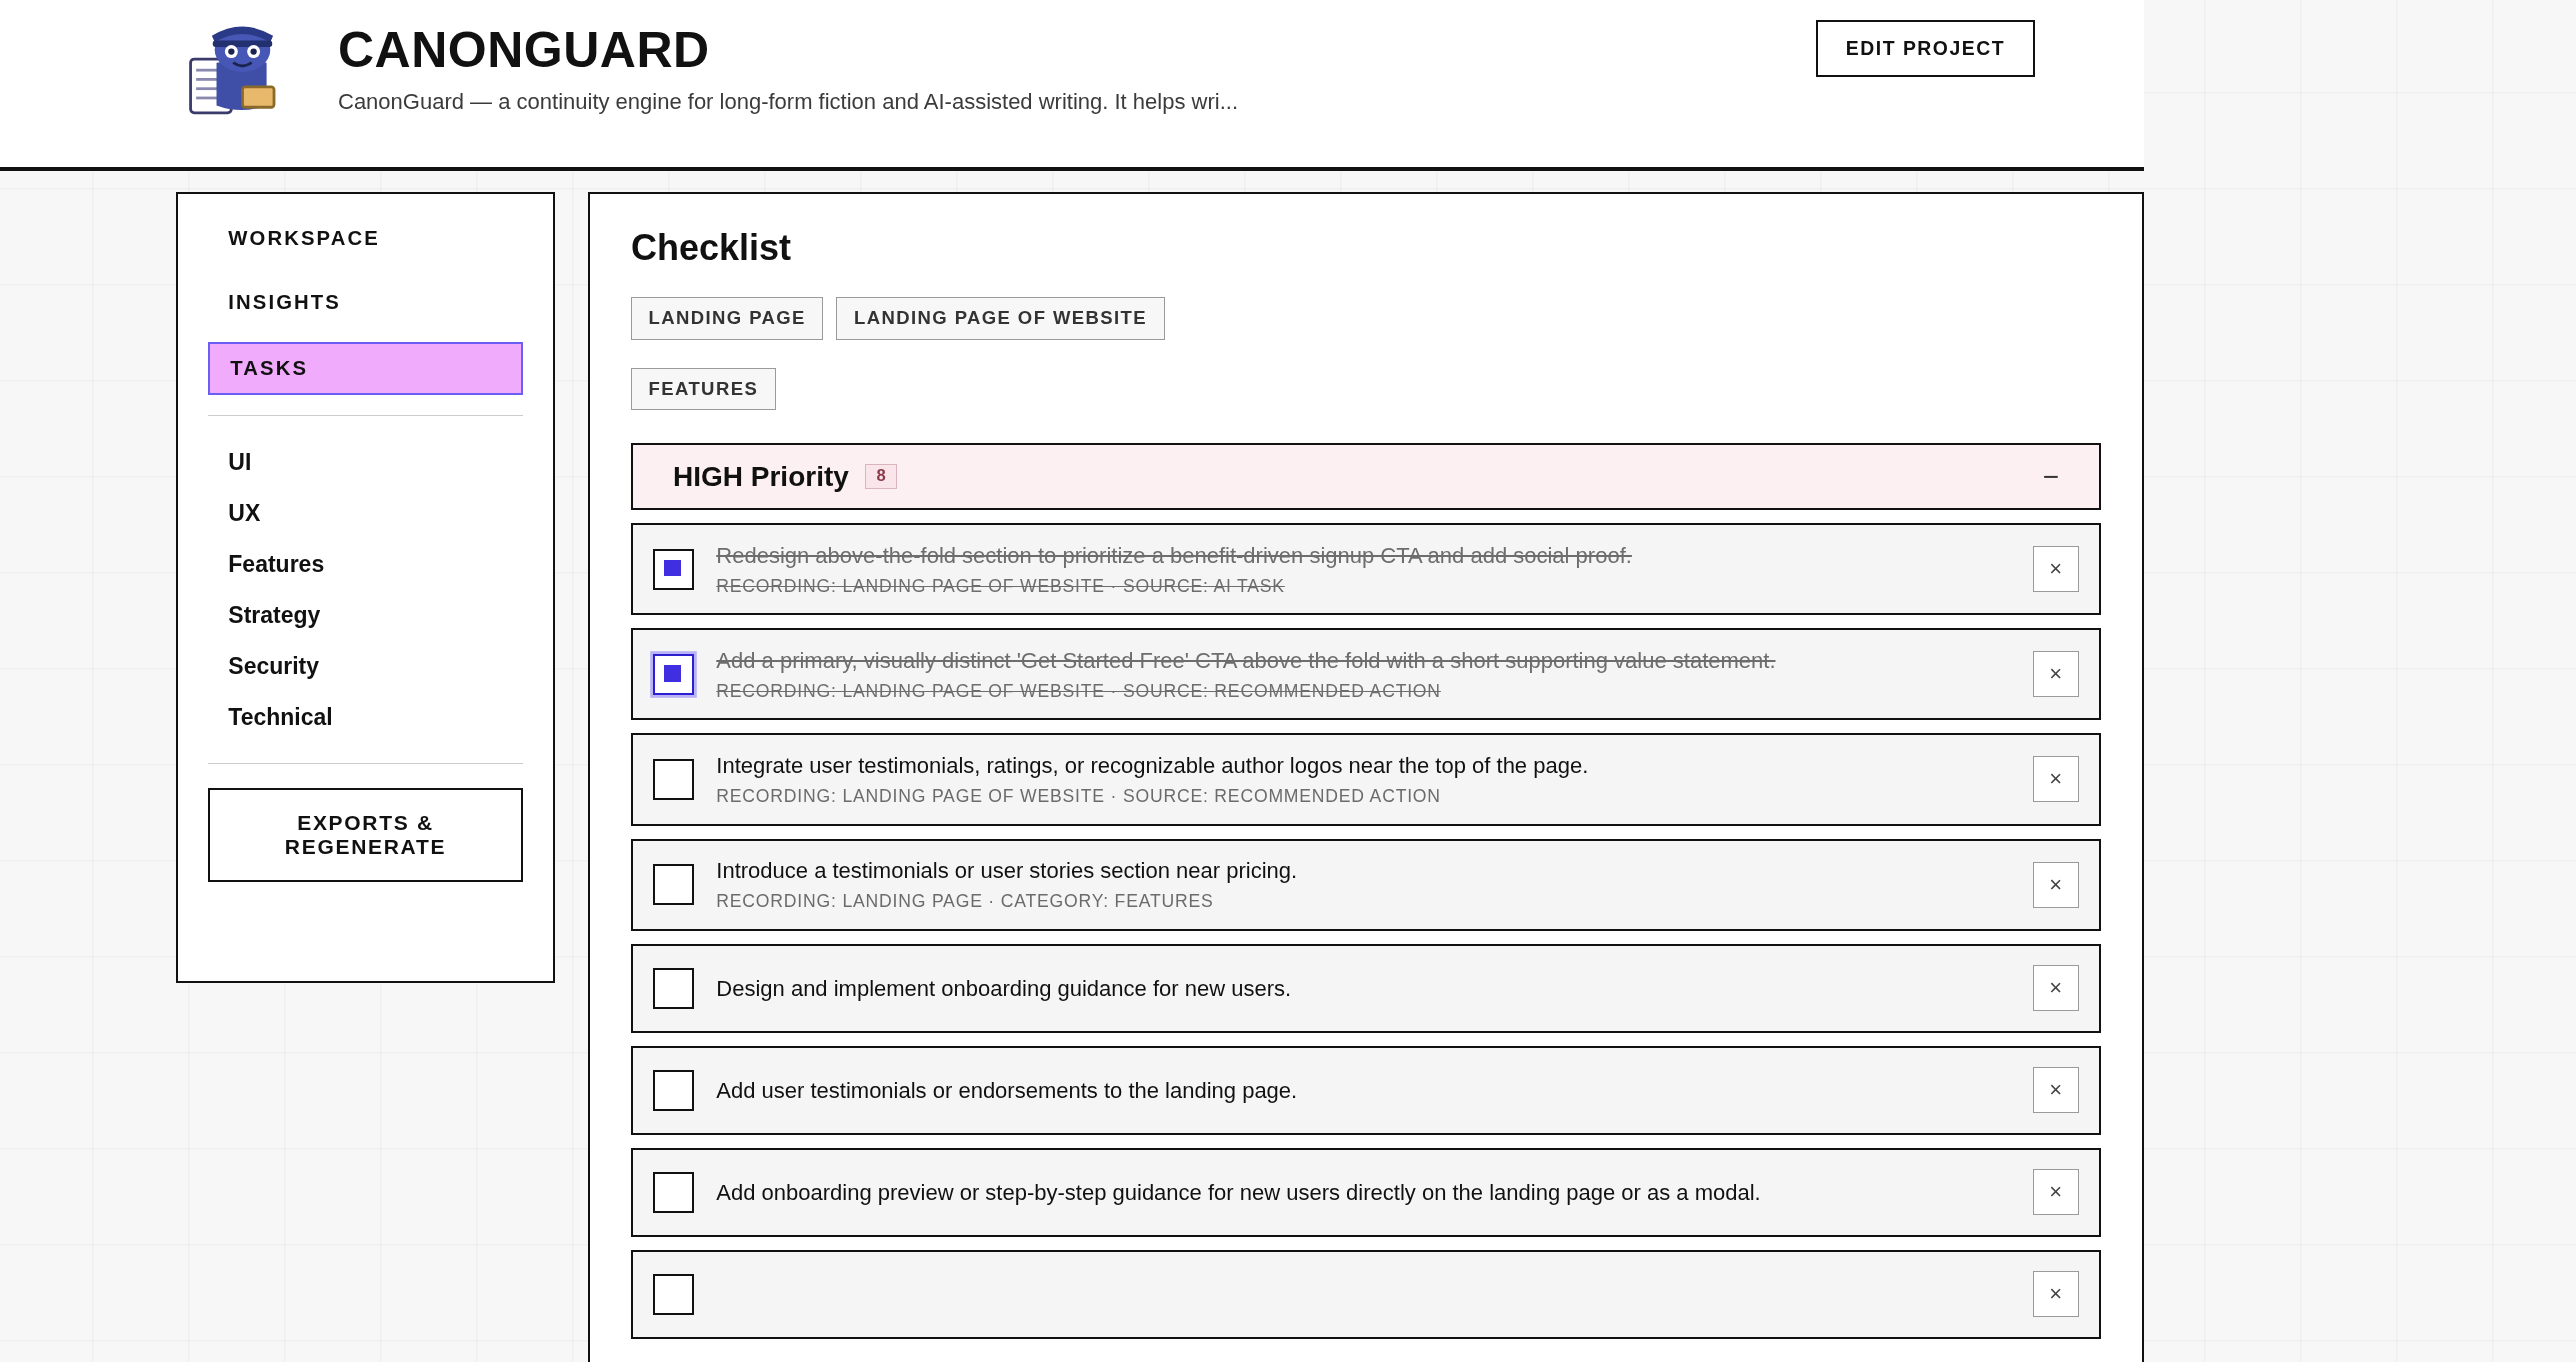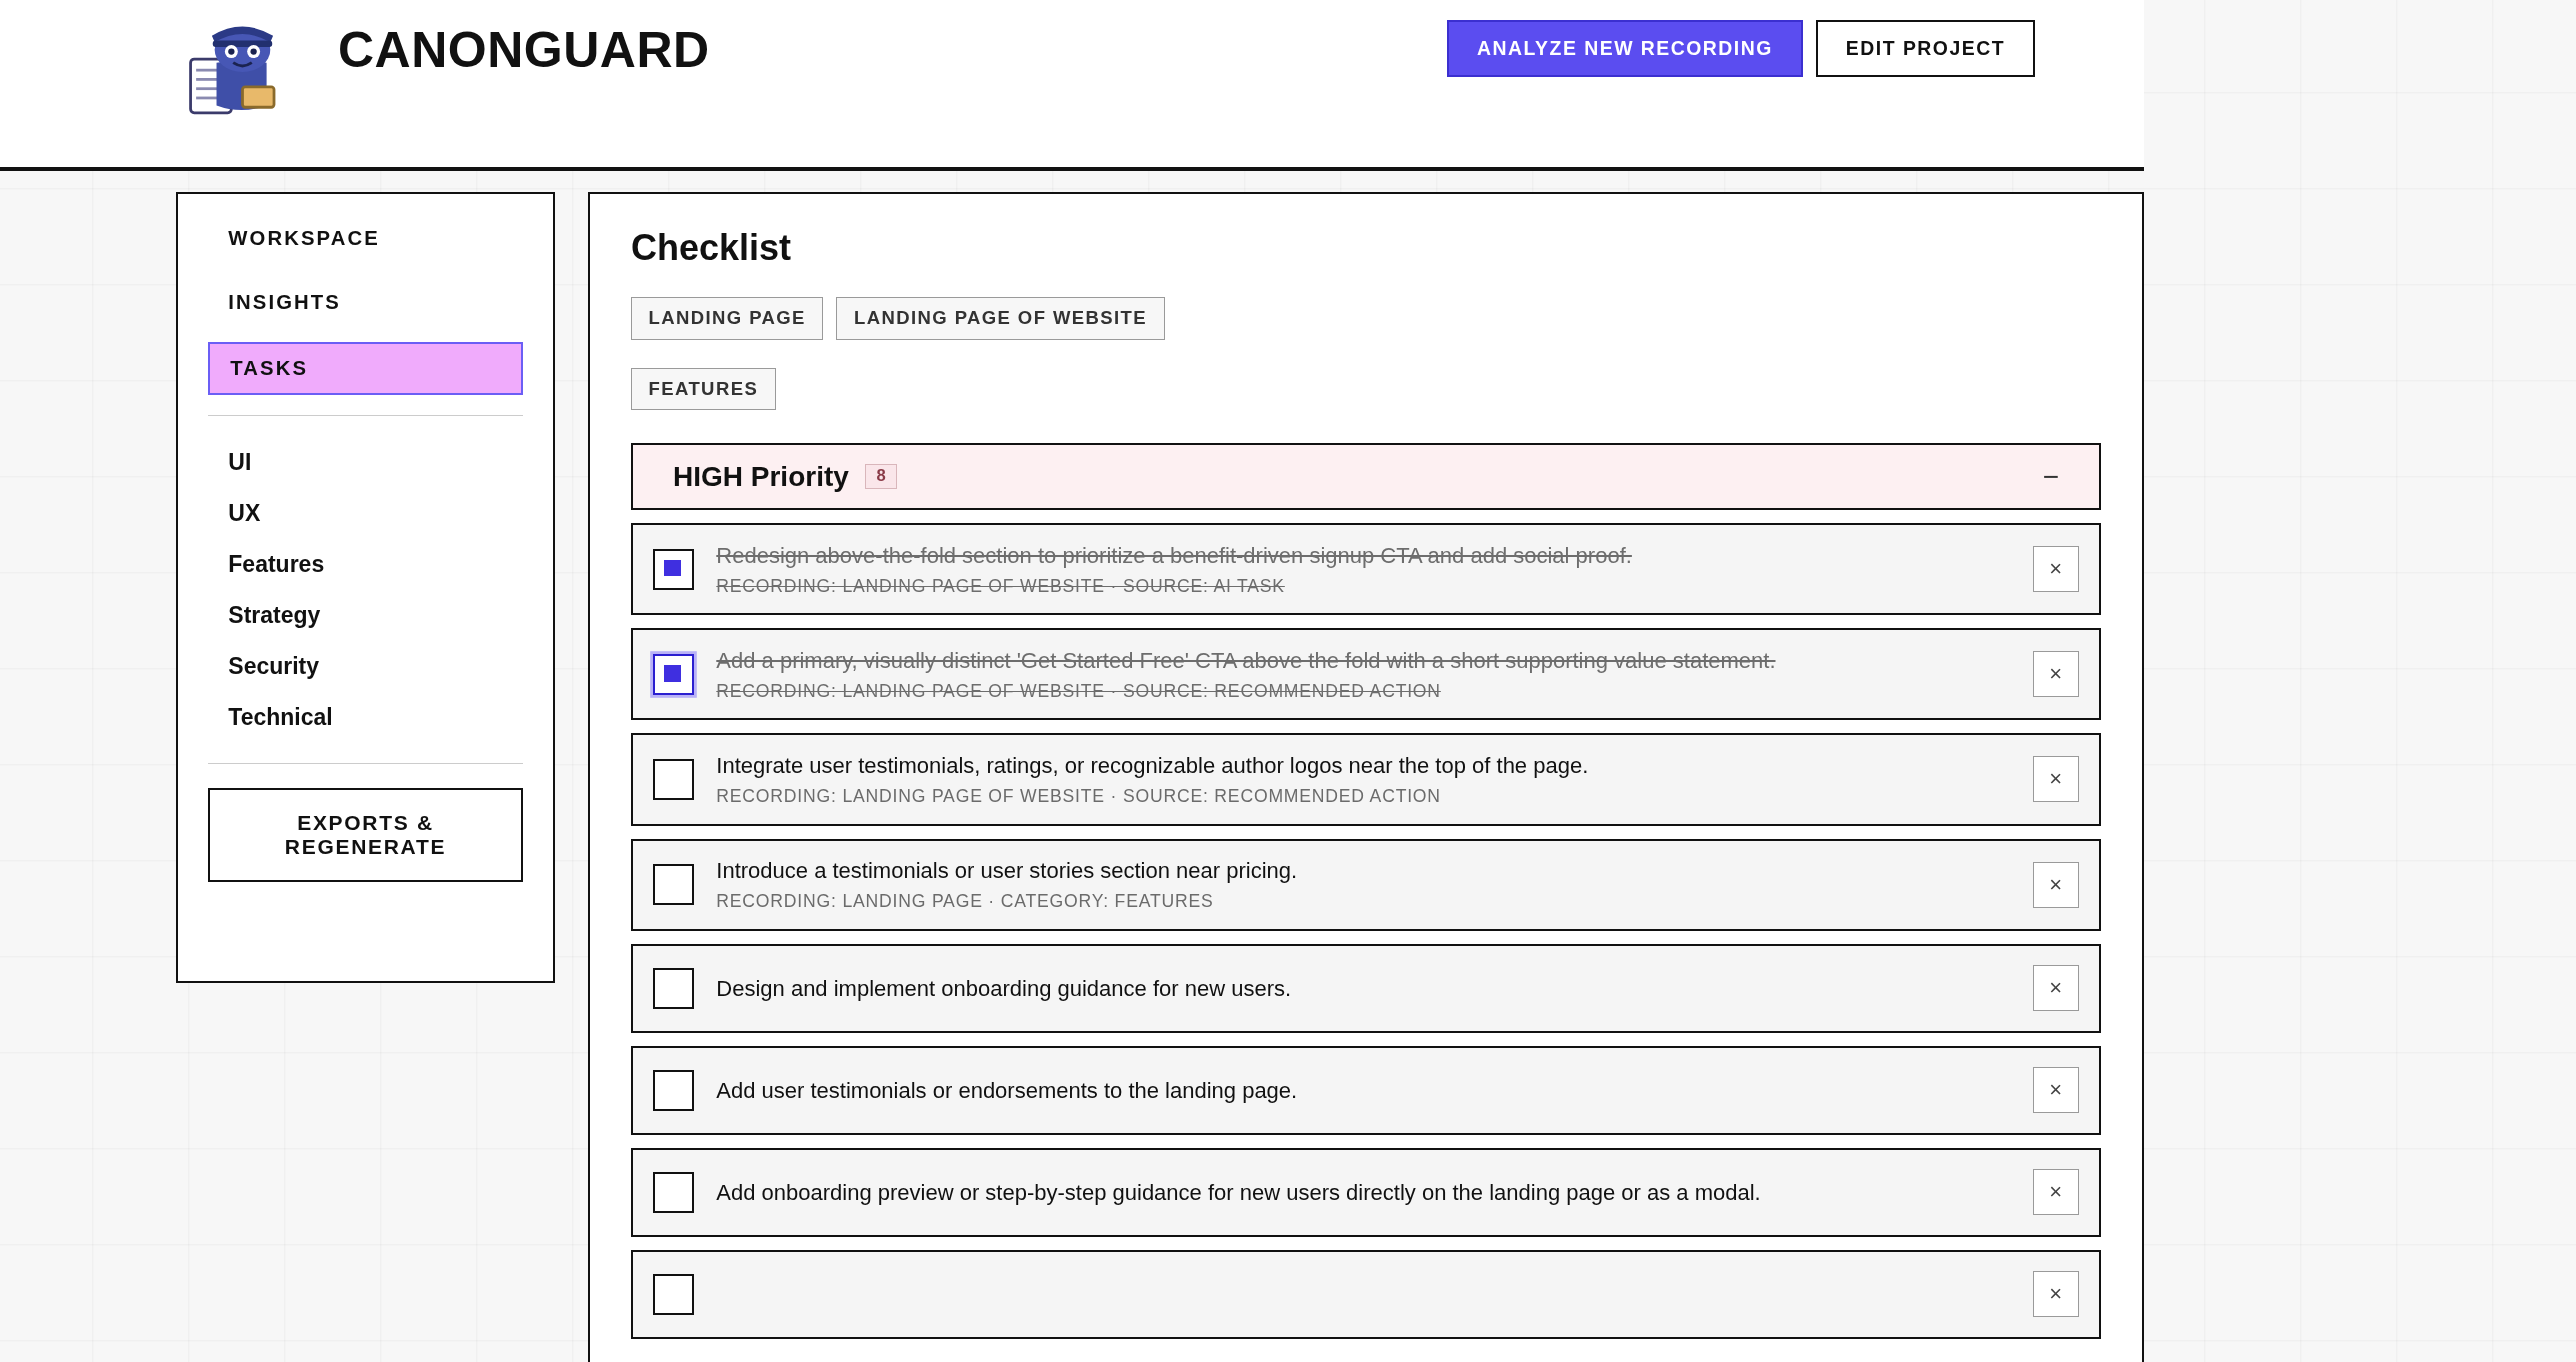--- a/index.html
+++ b/index.html
@@ -297,24 +297,24 @@
         <circle cx="74" cy="34" r="7" fill="#ffffff"></circle>
         <circle cx="50" cy="34" r="3.4" fill="#1b2350"></circle>
         <circle cx="74" cy="34" r="3.4" fill="#1b2350"></circle>
         <path d="M52 46 q10 7 20 0" stroke="#1b2350" stroke-width="3" fill="none"></path>
         <rect x="62" y="72" width="34" height="22" rx="3" fill="#e8b96a" stroke="#8a6a2b" stroke-width="3"></rect>
       </svg>
     </div>
 
     <div class="title-block">
       <h1 class="app-title">CANONGUARD</h1>
+      <div class="app-sub">CanonGuard — a continuity engine for long-form fiction and AI-assisted writing. It helps wri...</div>
     </div>
 
     <div class="header-actions">
-      <button class="btn btn-primary">ANALYZE NEW RECORDING</button>
       <button class="btn">EDIT PROJECT</button>
     </div>
   </div>
 
   <div class="body-wrap">
 
     <div class="sidebar">
       <div class="side-top-item">WORKSPACE</div>
       <div class="side-top-item">INSIGHTS</div>
       <div class="side-top-item active">TASKS</div>

